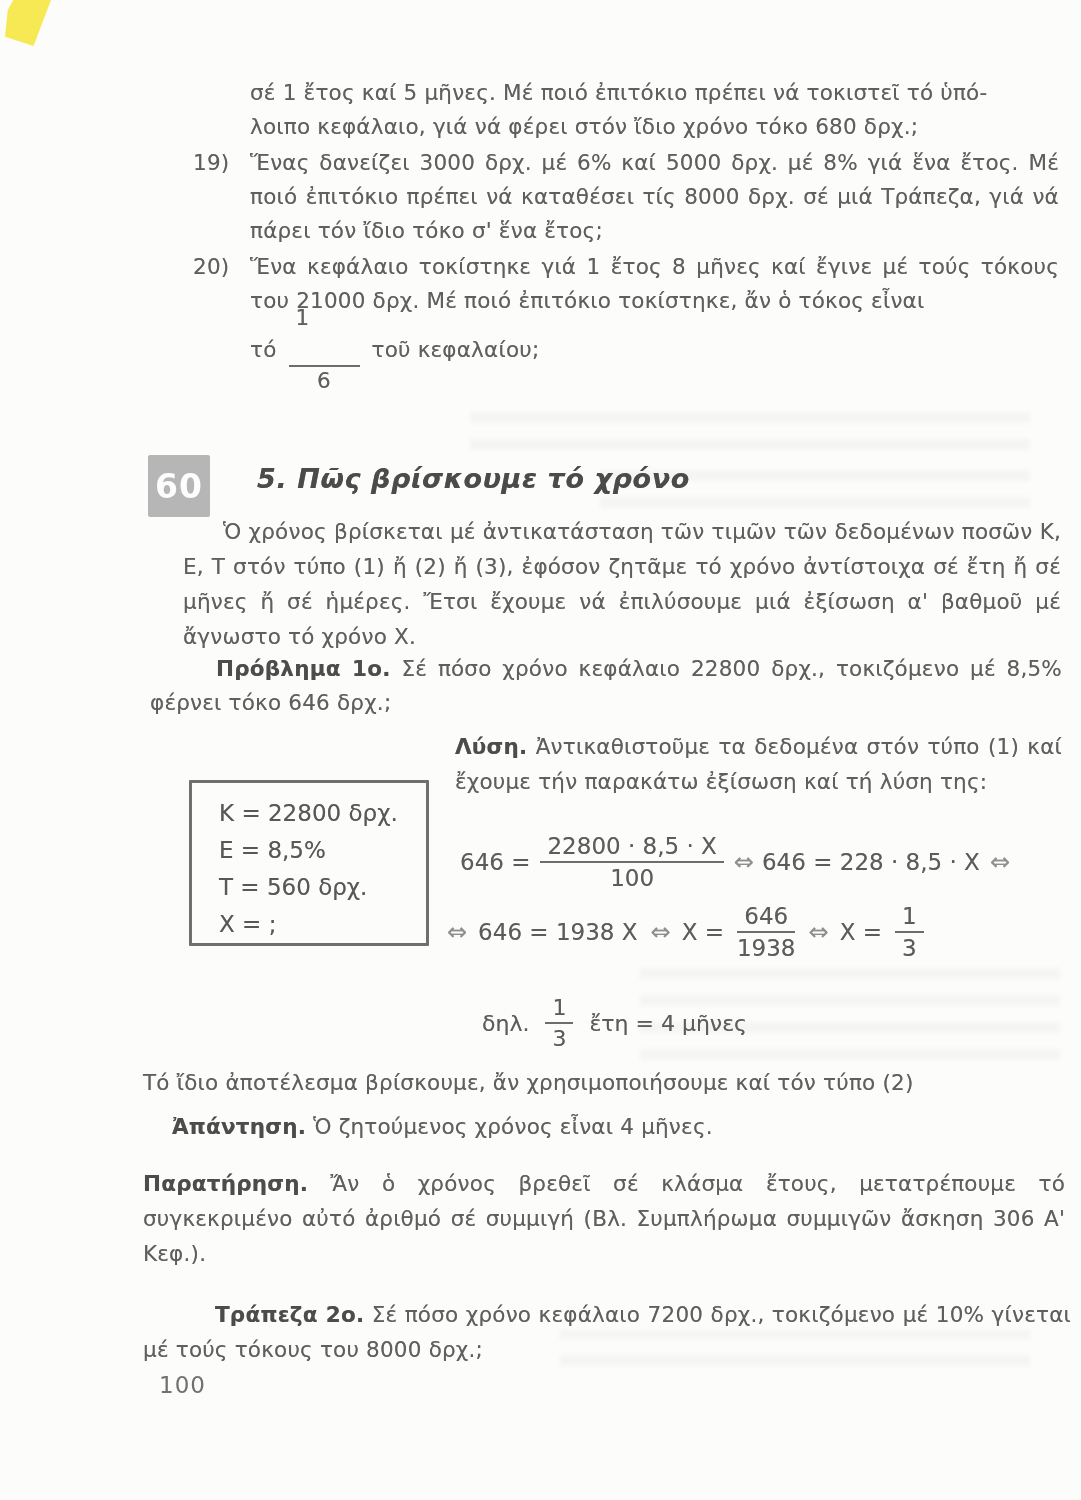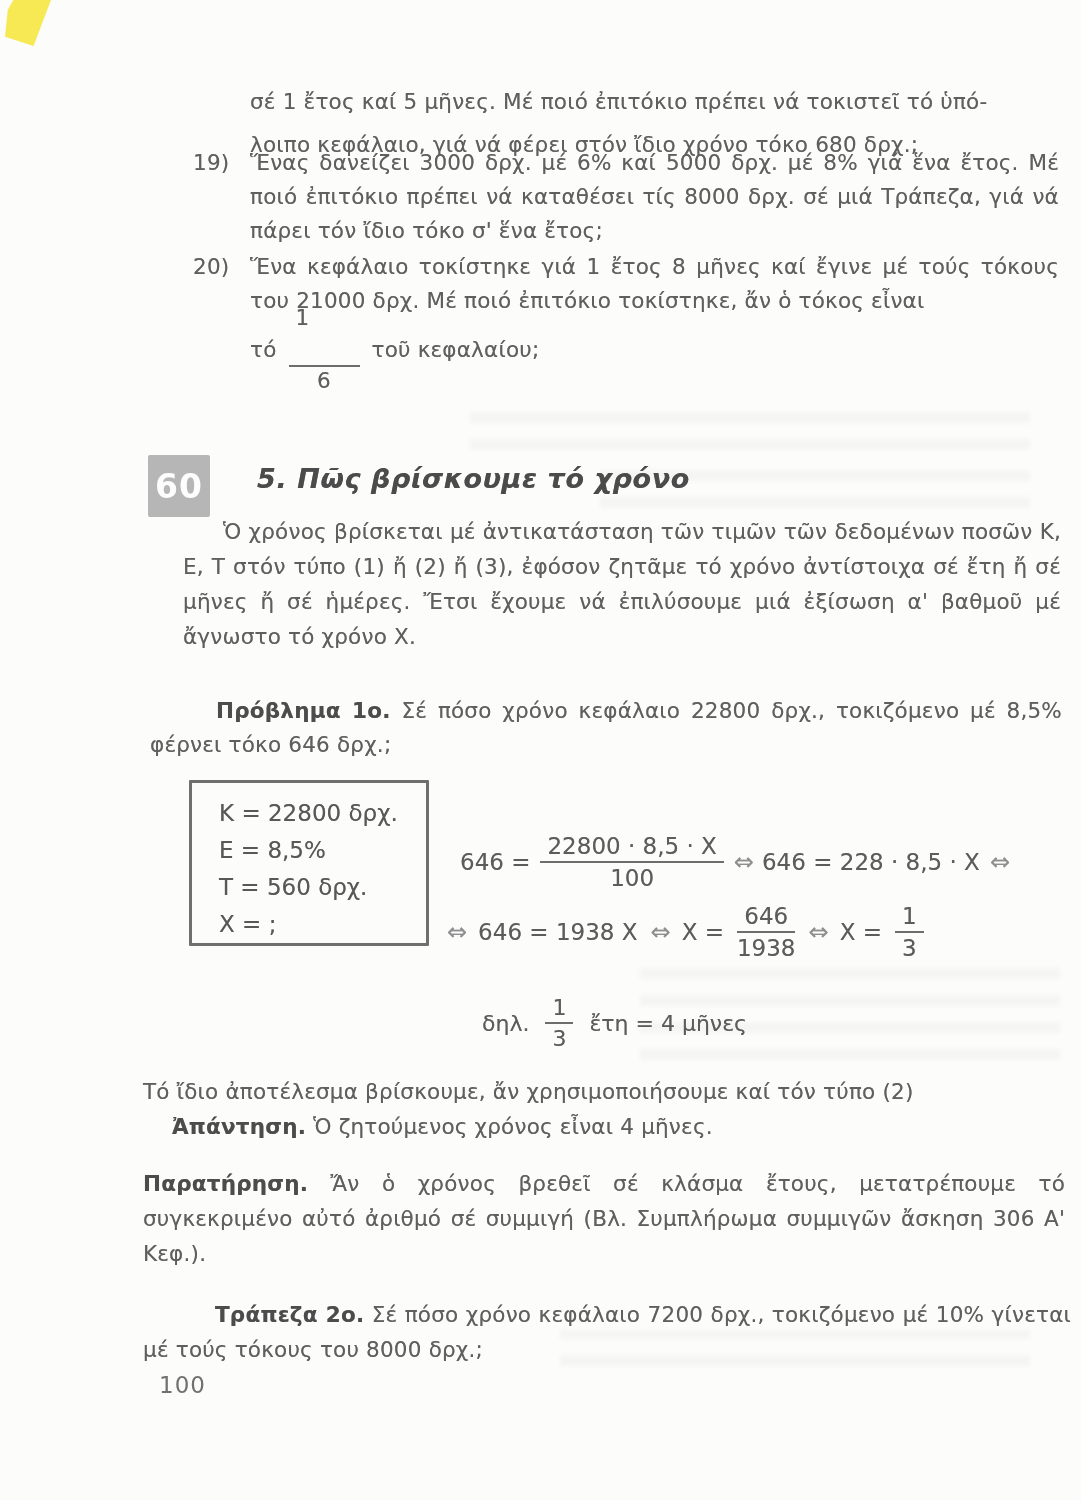--- a/index.html
+++ b/index.html
@@ -10,21 +10,21 @@
     margin:0 auto;
     background:#fcfcfb;
     overflow:hidden;
     font-family:"DejaVu Sans","Liberation Sans",sans-serif;
     color:#606060;
   }
   .t { position:absolute; font-size:21.5px; line-height:34px; color:#5f5f5f;
        letter-spacing:.2px; text-shadow:0 0 .4px rgba(96,96,96,.55); }
   .b { font-weight:700; color:#4c4c4c; }
   .just { text-align:justify; }
-  .nowrap { white-space:nowrap;margin-top:9px; }
+  .nowrap { white-space:nowrap; }
 
   
   .li { display:flex; }
   .li .num { width:57px; flex:0 0 57px; }
   .li .body { flex:1; }
 
   
   .badge { position:absolute; left:148px; top:455px; width:62px; height:62px;
            background:#b6b6b6; color:#fdfdfd; font-weight:700; font-size:33px;
            display:flex; align-items:center; justify-content:center;
@@ -96,34 +96,38 @@
         <span>τοῦ κεφαλαίου;</span>
       </div>
     </div>
   </div>
 
   <div class="badge">60</div>
   <div class="heading">5. Πῶς βρίσκουμε τό χρόνο</div>
 
   <div class="t just" style="left:183px; top:514px; width:878px; text-indent:40px; line-height:35px;">Ὁ χρόνος βρίσκεται μέ ἀντικατάσταση τῶν τιμῶν τῶν δεδομένων ποσῶν Κ, Ε, Τ στόν τύπο (1) ἤ (2) ἤ (3), ἐφόσον ζητᾶμε τό χρόνο ἀντίστοιχα σέ ἔτη ἤ σέ μῆνες ἤ σέ ἡμέρες. Ἔτσι ἔχουμε νά ἐπιλύσουμε μιά ἐξίσωση α' βαθμοῦ μέ ἄγνωστο τό χρόνο Χ.</div>
 
-  <div class="t just" style="left:150px; top:694px; width:912px; text-indent:66px;">
+  <div class="t just" style="left:150px; top:652px; width:912px; text-indent:66px;">
     <span class="b">Πρόβλημα 1ο.</span>
     <span>Σέ πόσο χρόνο κεφάλαιο 22800 δρχ., τοκιζόμενο μέ 8,5% φέρνει τόκο 646 δρχ.;</span>
   </div>
 
   <div class="databox">
     <div class="inner">
       <div>Κ = 22800 δρχ.</div>
       <div>Ε = 8,5%</div>
       <div>Τ = 560 δρχ.</div>
       <div>Χ = ;</div>
     </div>
   </div>
 
+  <div class="t just" style="left:455px; top:729px; width:607px; line-height:35px;">
+    <span class="b">Λύση.</span>
+    <span>Ἀντικαθιστοῦμε τα δεδομένα στόν τύπο (1) καί ἔχουμε τήν παρακάτω ἐξίσωση καί τή λύση της:</span>
+  </div>
 
   <div class="eq" style="left:460px; top:833px; gap:10px;">
     <span>646 =</span>
     <span class="frac">
         <span class="num">22800 · 8,5 · Χ</span>
         <span class="den">100</span>
       </span>
     <span class="arrow">⇔</span>
     <span>646 = 228 · 8,5 · Χ</span>
     <span class="arrow">⇔</span>

